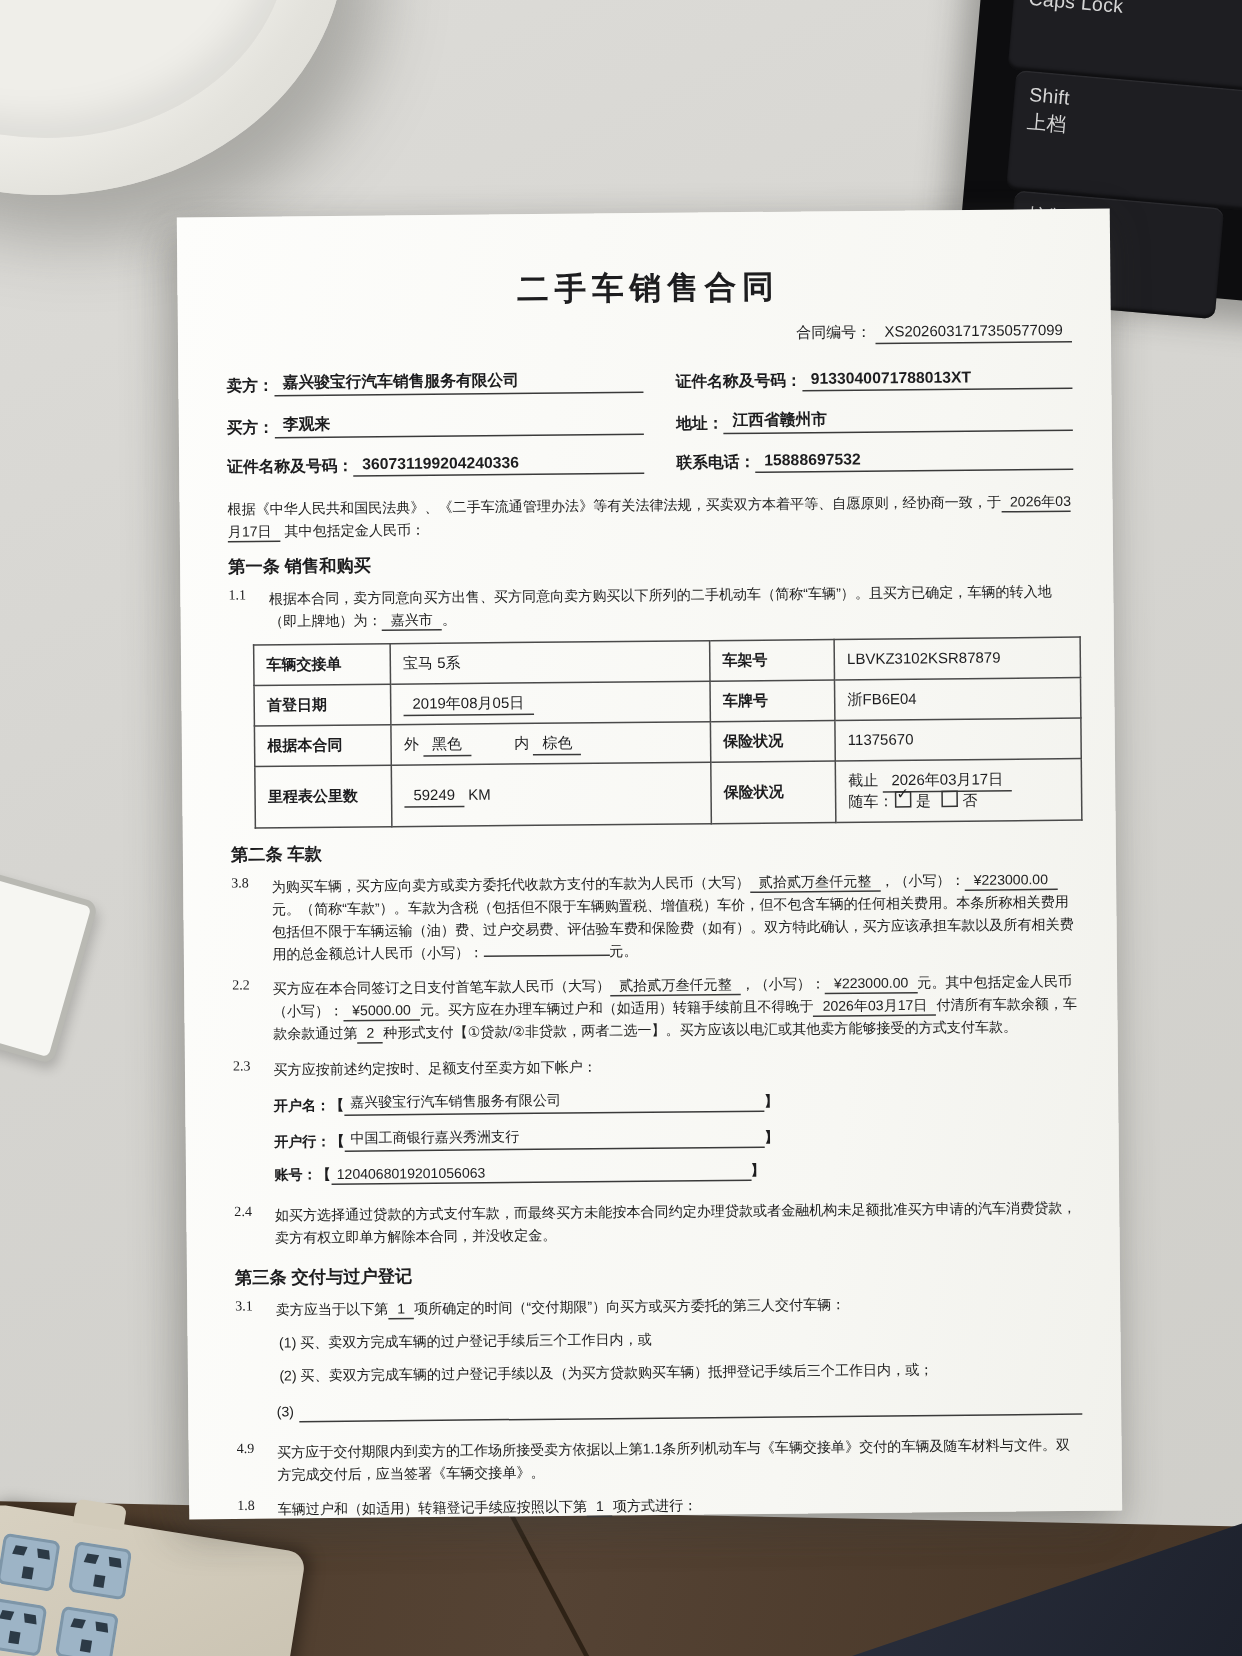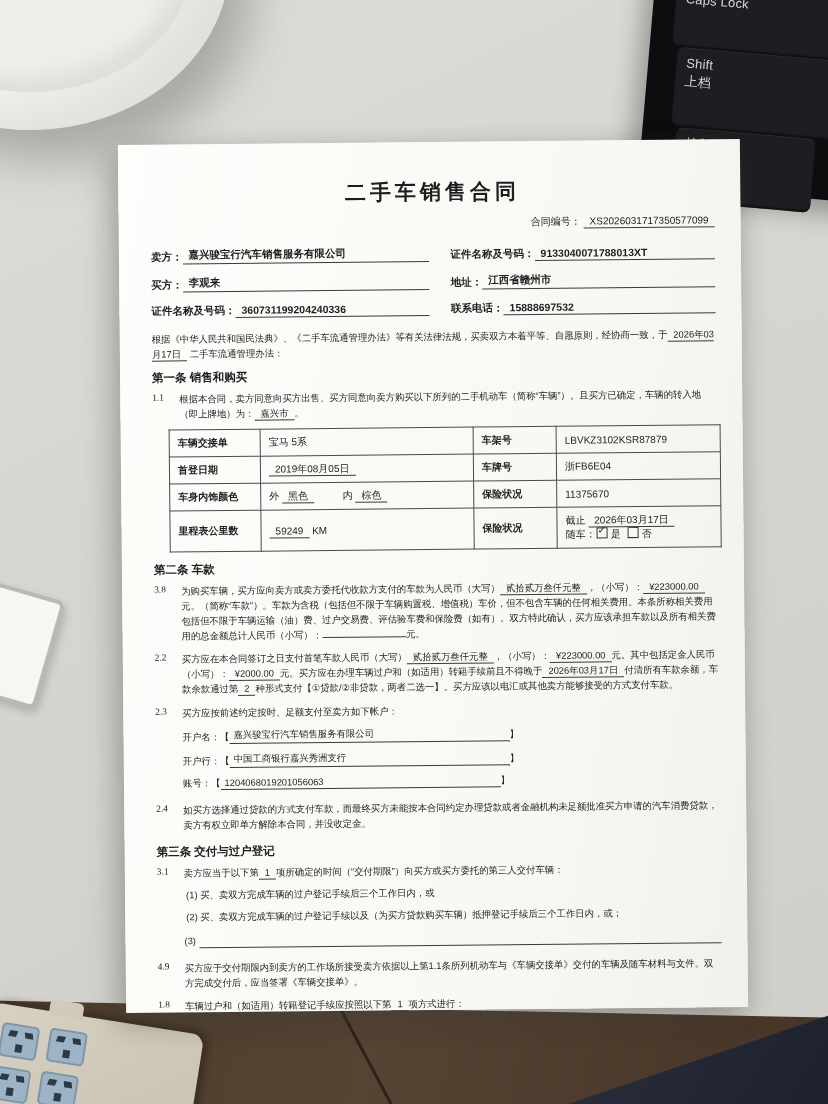--- a/index.html
+++ b/index.html
@@ -94,21 +94,21 @@
   .sec{font-size:11.5px;font-weight:bold;margin:9px 0 6px;}
   .clause{display:flex;gap:9px;margin-bottom:8px;}
   .cnum{flex:0 0 18px;font-size:9.4px;padding-top:1px;font-family:Liberation Serif, serif;}
   .vtable{border-collapse:collapse;margin:4px 0 10px 16px;width:552px;font-size:10px;}
   .vtable td{border:1px solid #4a4a4a;padding:6px 8px;vertical-align:middle;}
   .vtable td.lab{font-weight:bold;width:74px;}
   .vtable td.v1{width:196px;} .vtable td.lab2{font-weight:bold;width:66px;}
   .gap{display:inline-block;width:26px;}
   .blank-short{display:inline-block;min-width:84px;border-bottom:1px solid #3a3a3a;}
   .bank-line{display:flex;align-items:flex-end;margin-top:9px;font-size:9.4px;}
-  .bank-line .blbl{font-weight:normal;white-space:nowrap;}
+  .bank-line .blbl{font-weight:bold;white-space:nowrap;}
   .bank-line .bval{min-width:272px;border-bottom:1px solid #3a3a3a;padding:0 4px 1px;}
   .subitem{margin-top:7px;padding-left:2px;}
   .subitem3{display:flex;align-items:flex-end;margin-top:9px;}
   .subitem3 .line{flex:1;border-bottom:1px solid #3a3a3a;height:12px;margin-left:4px;}
   .cb{display:inline-block;width:9px;height:9px;border:1px solid #333;margin:0 3px -1px 7px;
     position:relative;vertical-align:baseline;}
   .cb.checked::after{content:"✓";position:absolute;left:0px;top:-4px;font-size:10px;color:#222;}
 </style>
 </head>
 <body>
@@ -195,21 +195,21 @@
       <div class="field">
         <span class="lbl">证件名称及号码：</span>
         <span class="fill">360731199204240336</span>
       </div>
       <div class="field">
         <span class="lbl">联系电话：</span>
         <span class="fill">15888697532</span>
       </div>
     </div>
 
-    <p class="para"><span>根据《中华人民共和国民法典》、《二手车流通管理办法》等有关法律法规，买卖双方本着平等、自愿原则，经协商一致，于</span><span class="u">2026年03月17日</span> <span>二手车流通管理办法：</span></p>
+    <p class="para"><span>根据《中华人民共和国民法典》、《二手车流通管理办法》等有关法律法规，买卖双方本着平等、自愿原则，经协商一致，于</span><span class="u">2026年03月17日</span> <span>其中包括定金人民币：</span></p>
 
     <div class="sec">第一条 销售和购买</div>
 
     <div class="clause">
       <span class="cnum">1.1</span>
       <p class="para"><span>根据本合同，卖方同意向买方出售、买方同意向卖方购买以下所列的二手机动车（简称“车辆”）。且买方已确定，车辆的转入地（即上牌地）为：</span><span class="u">嘉兴市</span><span>。</span></p>
     </div>
 
     <table class="vtable">
       <tbody>
@@ -219,21 +219,21 @@
         <td class="lab2">车架号</td>
         <td>LBVKZ3102KSR87879</td>
       </tr>
       <tr>
         <td class="lab">首登日期</td>
         <td class="v1"><span class="u">2019年08月05日</span></td>
         <td class="lab2">车牌号</td>
         <td>浙FB6E04</td>
       </tr>
       <tr>
-        <td class="lab">车身内饰颜色</td>
+        <td class="lab">根据本合同</td>
         <td class="v1">
           <span>外</span>
           <span class="u">黑色</span><span class="gap"></span>
           <span>内</span>
           <span class="u">棕色</span>
         </td>
         <td class="lab2">保险状况</td>
         <td>11375670</td>
       </tr>
       <tr>
@@ -251,21 +251,21 @@
 
     <div class="sec">第二条 车款</div>
 
     <div class="clause">
       <span class="cnum">3.8</span>
       <p class="para"><span>为购买车辆，买方应向卖方或卖方委托代收款方支付的车款为人民币（大写）</span><span class="u">贰拾贰万叁仟元整</span><span>，（小写）：</span><span class="u">¥223000.00</span><span>元。（简称“车款”）。车款为含税（包括但不限于车辆购置税、增值税）车价，但不包含车辆的任何相关费用。本条所称相关费用包括但不限于车辆运输（油）费、过户交易费、评估验车费和保险费（如有）。双方特此确认，买方应该承担车款以及所有相关费用的总金额总计人民币（小写）：</span><span class="blank-short"></span><span>元。</span></p>
     </div>
 
     <div class="clause">
       <span class="cnum">2.2</span>
-      <p class="para"><span>买方应在本合同签订之日支付首笔车款人民币（大写）</span><span class="u">贰拾贰万叁仟元整</span><span>，（小写）：</span><span class="u">¥223000.00</span><span>元。其中包括定金人民币（小写）：</span><span class="u">¥2000.00</span><span>元。买方应在办理车辆过户和（如适用）转籍手续前且不得晚于</span><span class="u">2026年03月17日</span><span>付清所有车款余额，车款余款通过第</span><span class="u">2</span><span>种形式支付【①贷款/②非贷款，两者二选一】。买方应该以电汇或其他卖方能够接受的方式支付车款。</span></p>
+      <p class="para"><span>买方应在本合同签订之日支付首笔车款人民币（大写）</span><span class="u">贰拾贰万叁仟元整</span><span>，（小写）：</span><span class="u">¥223000.00</span><span>元。其中包括定金人民币（小写）：</span><span class="u">¥5000.00</span><span>元。买方应在办理车辆过户和（如适用）转籍手续前且不得晚于</span><span class="u">2026年03月17日</span><span>付清所有车款余额，车款余款通过第</span><span class="u">2</span><span>种形式支付【①贷款/②非贷款，两者二选一】。买方应该以电汇或其他卖方能够接受的方式支付车款。</span></p>
     </div>
 
     <div class="clause">
       <span class="cnum">2.3</span>
       <div style="flex:1">
         <p class="para">买方应按前述约定按时、足额支付至卖方如下帐户：</p>
         <div class="bank-line">
           <span class="blbl">开户名：【</span>
           <span class="bval">嘉兴骏宝行汽车销售服务有限公司</span>
           <span class="blbl">】</span>

